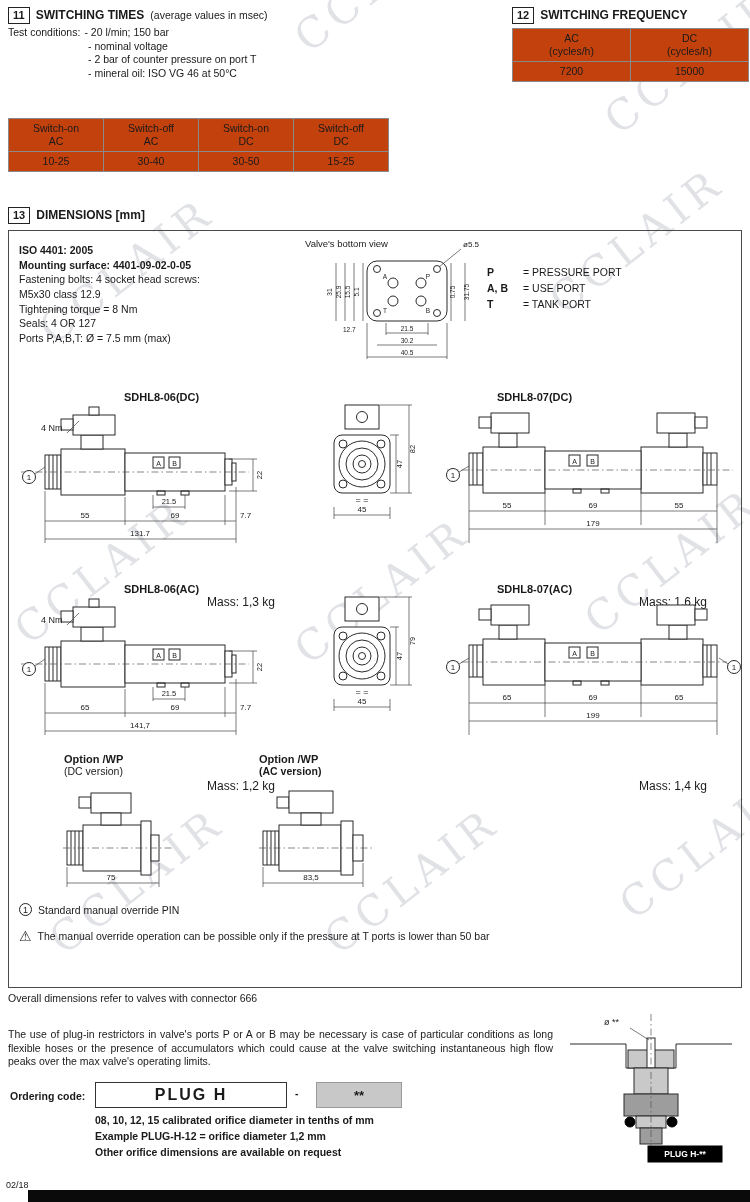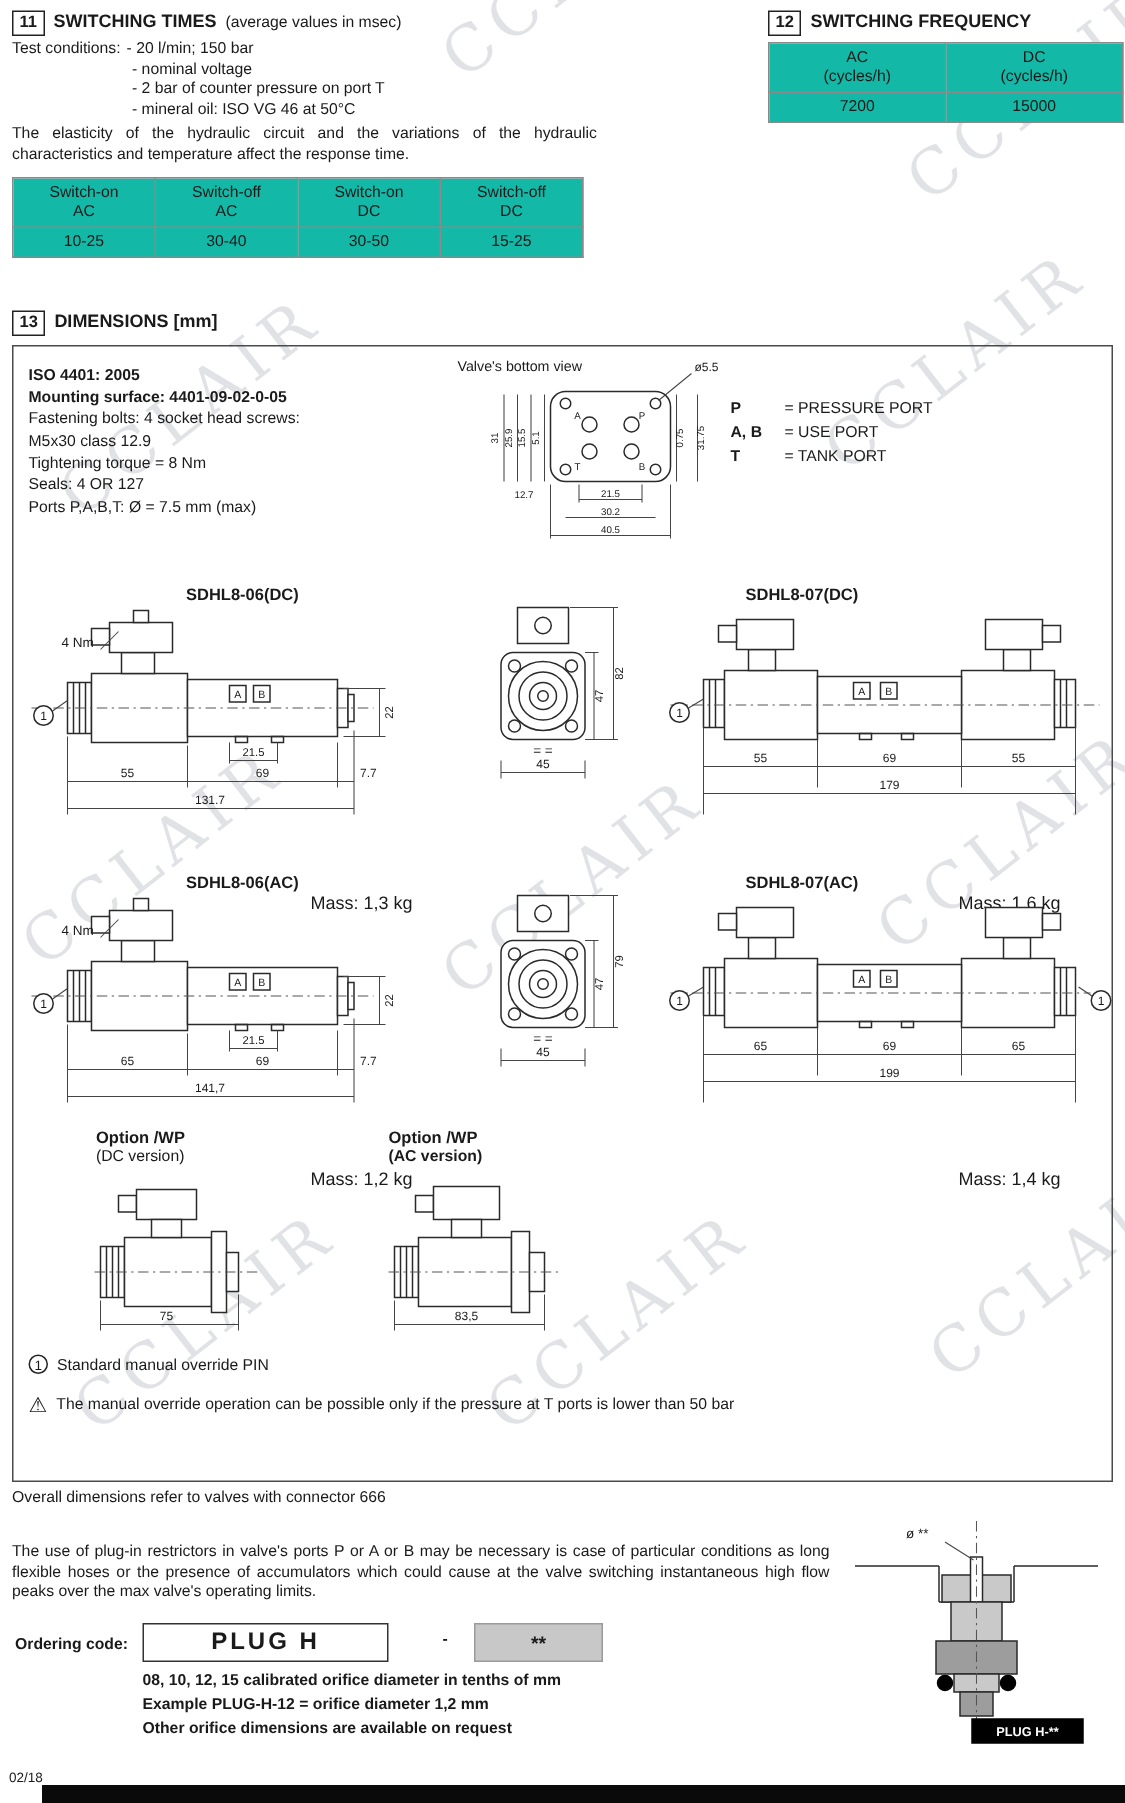--- a/index.html
+++ b/index.html
@@ -10,21 +10,21 @@
         color:#b8bcc6; opacity:.42; transform:rotate(-38deg); transform-origin:left center;
         white-space:nowrap; pointer-events:none; z-index:0; }
   .sec-head { position:absolute; display:flex; align-items:baseline; gap:6px; white-space:nowrap; z-index:2; }
   .num-box { display:inline-block; border:1.3px solid #222; padding:0 4px; font-weight:bold; font-size:11px; line-height:15px;text-align:right; }
   .sec-title { font-weight:bold; font-size:12px; }
   .sec-sub { font-size:10.5px; }
   .txt { font-size:10.5px; line-height:1.3; }
   .cond-row { display:flex; gap:4px; }
   .cond-item { margin-left:80px; }
   .dtable { border-collapse:collapse; text-align:center; font-size:10.5px; background:#fff; z-index:2; }
-  .dtable th, .dtable td { border:1px solid #8a8a8a; font-weight:normal; padding:3px 4px; line-height:1.25; background:#14b8a6; }
+  .dtable th, .dtable td { border:1px solid #8a8a8a; font-weight:normal; padding:3px 4px; line-height:1.25; background:#c2410c; }
   .dimbox { position:absolute; border:1px solid #4a4a4a; z-index:1; }
   .vtitle { position:absolute; font-weight:bold; font-size:11px; text-align:left; }
   .mass { position:absolute; font-size:12px;margin-top:48px; }
   .ports { font-size:10.5px; line-height:1.5; }
   .port-row { display:flex; }
   .port-row b { width:36px; }
   .pin-circle { display:inline-flex; align-items:center; justify-content:center; width:13px; height:13px;
                 border:1px solid #222; border-radius:50%; font-size:9px; margin-right:6px; }
   .note-row { display:flex; align-items:center; font-size:10.5px; }
   .warn-icon { font-size:14px; margin-right:6px; line-height:1; }
@@ -68,21 +68,20 @@
   </div>
   <div class="abs txt" style="left:8px;top:26px">
     <div class="cond-row">
       <span>Test conditions:</span>
       <span>- 20 l/min; 150 bar</span>
     </div>
     <div class="cond-item">- nominal voltage</div>
     <div class="cond-item">- 2 bar of counter pressure on port T</div>
     <div class="cond-item">- mineral oil: ISO VG 46 at 50°C</div>
   </div>
-  <div class="abs txt" style="left:8px;top:83px;width:390px;text-align:justify">The elasticity of the hydraulic circuit and the variations of the hydraulic characteristics and temperature affect the response time.</div>
 
   <table class="abs dtable" style="left:8px;top:118px">
     <thead>
       <tr>
         <th style="width:95px"><span>Switch-on</span><br><span>AC</span></th>
         <th style="width:95px"><span>Switch-off</span><br><span>AC</span></th>
         <th style="width:95px"><span>Switch-on</span><br><span>DC</span></th>
         <th style="width:95px"><span>Switch-off</span><br><span>DC</span></th>
       </tr>
     </thead>
@@ -605,21 +604,21 @@
     <line x1="99" y1="4" x2="99" y2="148" class="cl"></line>
     <line x1="78" y1="18" x2="97" y2="30" class="dim"></line>
     <text x="52" y="15" font-size="9">ø **</text>
     <g>
         <rect x="96" y="136" width="74" height="16" class="k"></rect>
       </g>
     <text x="133" y="147" font-size="8.5" font-weight="bold" text-anchor="middle" class="tw">PLUG H-**</text>
   </svg>
 
   <div class="jline" style="left:10px;top:1090px">Ordering code:</div>
-  <div class="code-box" style="left:95px;top:1082px;width:164px;height:26px">PLUG H</div>
+  <div class="code-box" style="left:95px;top:1082px;width:192px;height:26px">PLUG H</div>
   <div class="jline" style="left:295px;top:1087px;font-weight:bold">-</div>
   <div class="stars-box" style="left:316px;top:1082px;width:86px;height:26px">**</div>
 
   <div class="jline" style="left:95px;top:1114px">
     <b>08, 10, 12, 15</b><span> calibrated orifice diameter in tenths of mm</span>
   </div>
   <div class="jline" style="left:95px;top:1130px">
     <span>Example PLUG-H-</span><b>12</b><span> = orifice diameter </span><b>1,2 mm</b>
   </div>
   <div class="jline" style="left:95px;top:1146px">Other orifice dimensions are available on request</div>

